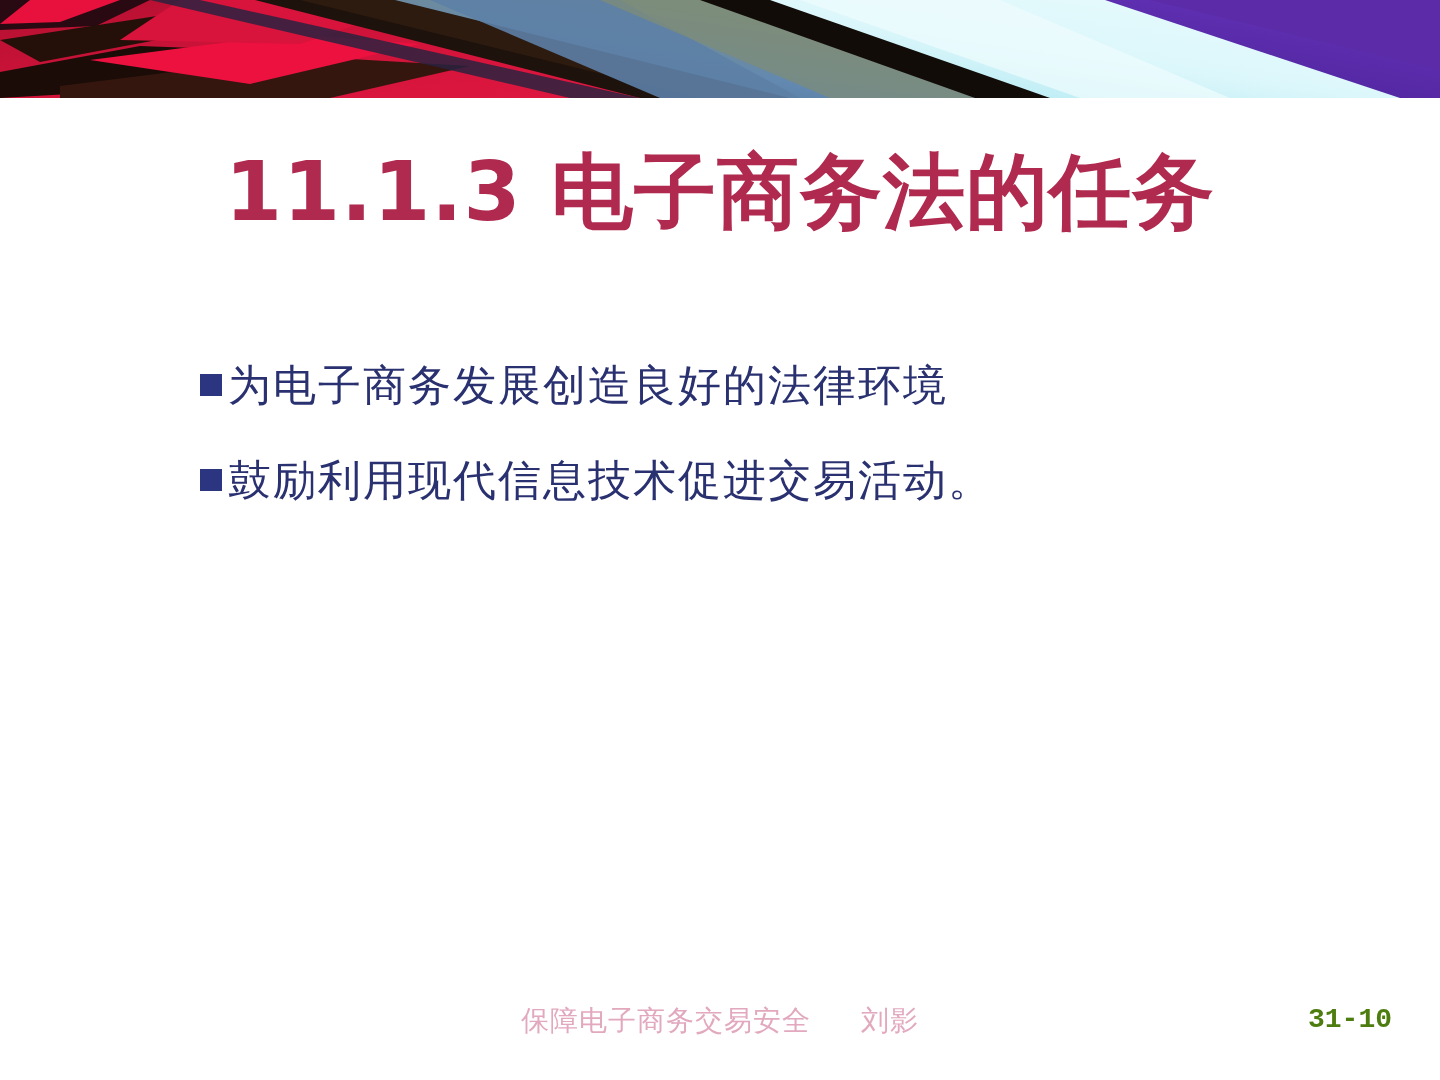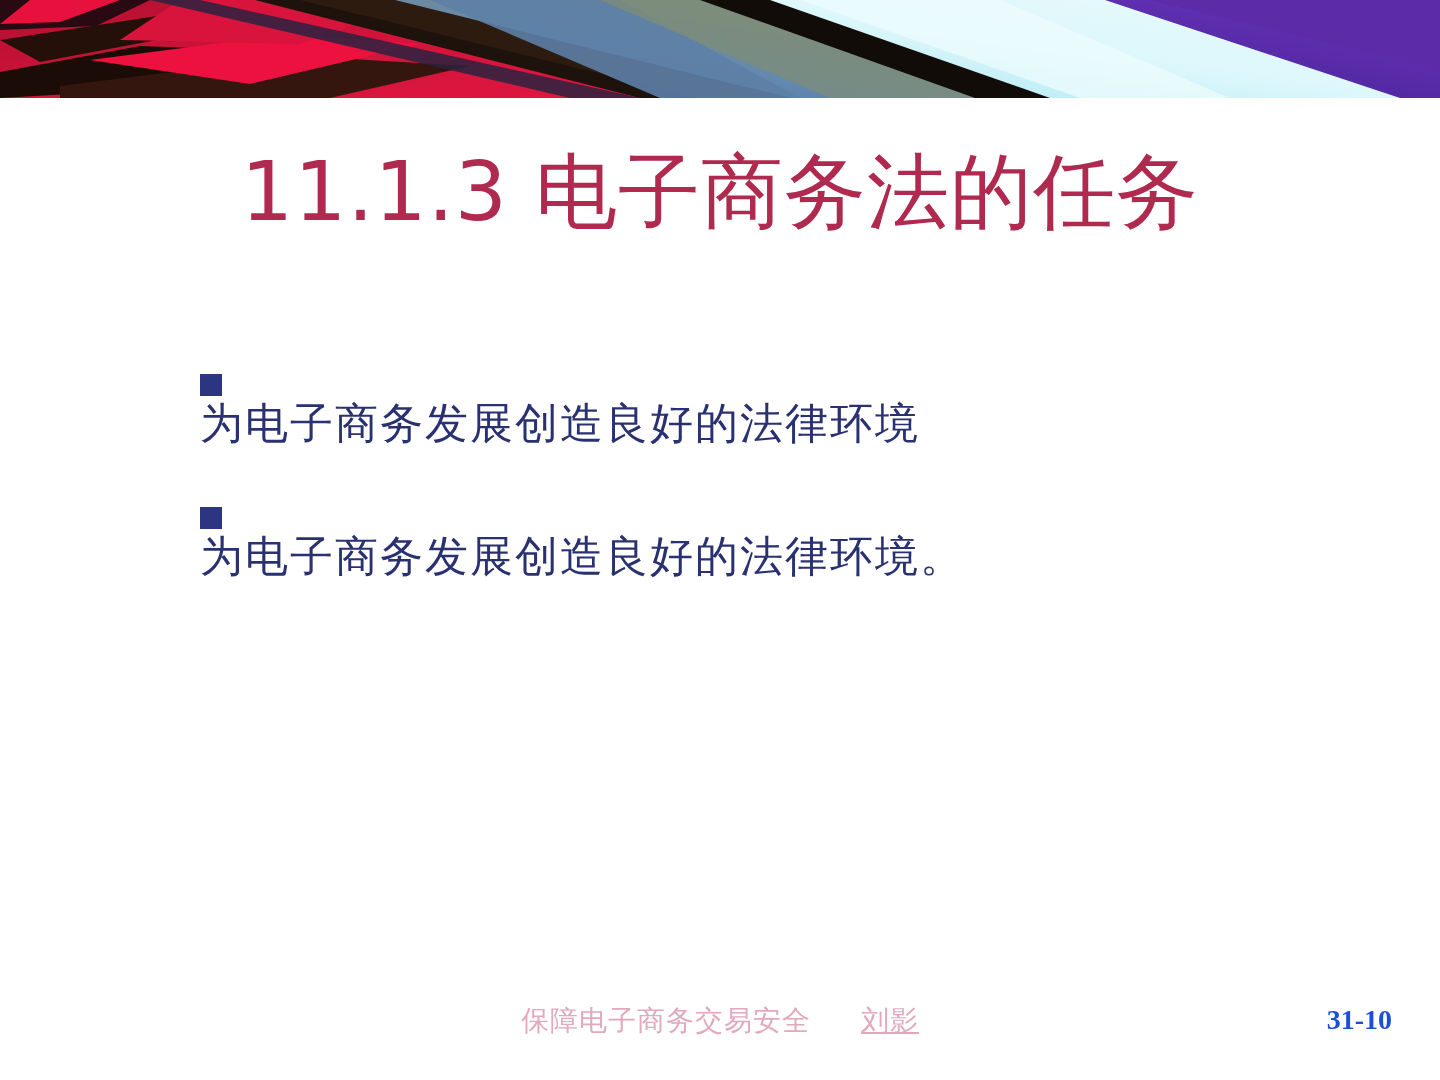--- a/index.html
+++ b/index.html
@@ -28,21 +28,21 @@
 
   
   .slide-title {
     position: absolute;
     left: 0;
     top: 148px;
     width: 1440px;
     text-align: center;
     color: #B02A4F;
     font-size: 82px;
-    font-weight: normal;
+    font-weight: bold;
     line-height: 1.08;
     letter-spacing: 1px;
     white-space: nowrap;
     font-family: "DejaVu Sans", "Liberation Sans", sans-serif;
   }
 
   
   .bullet-list {
     position: absolute;
     left: 200px;
@@ -50,21 +50,20 @@
     width: 1100px;
   }
   .bullet-item {
     display: flex;
     align-items: flex-start;
     margin-bottom: 40px;
     color: #2A3170;
     font-size: 43px;
     line-height: 1.28;
     font-family: "DejaVu Sans", "Liberation Sans", sans-serif;
-    flex-direction: column;
   }
   .bullet-marker {
     flex: 0 0 auto;
     width: 22px;
     height: 22px;
     background: #2B3580;
     margin-top: 16px;
     margin-right: 6px;
   }
   .bullet-text {
@@ -86,30 +85,29 @@
     top: 0;
     width: 1440px;
     text-align: center;
     color: #E2A9BE;
     font-size: 28px;
     letter-spacing: 1px;
     font-family: "DejaVu Sans", "Liberation Sans", sans-serif;
   }
   .footer-center .author {
     margin-left: 50px;
-    text-decoration: underline;
   }
   .footer-page {
     position: absolute;
     right: 48px;
     top: 2px;
-    color: #1d4ed8;
+    color: #4d7c0f;
     font-size: 28px;
     font-weight: bold;
-    font-family: Liberation Serif, serif;
+    font-family: Liberation Mono, monospace;
   }
 </style>
 </head>
 <body>
 
 <div class="banner">
   <svg width="1440" height="98" viewBox="0 0 1440 98" preserveAspectRatio="none">
     <defs>
       <linearGradient id="gRed" x1="0" y1="0" x2="1" y2="0.4">
         <stop offset="0%" stop-color="#B01030"></stop>
@@ -168,21 +166,21 @@
 <div class="bullet-list">
 
   <div class="bullet-item">
     <span class="bullet-marker"></span>
     <span class="bullet-text">为电子商务发展创造良好的法律环境</span>
   </div>
 
 
   <div class="bullet-item">
     <span class="bullet-marker"></span>
-    <span class="bullet-text">为电子商务发展创造良好的法律环境。</span>
+    <span class="bullet-text">鼓励利用现代信息技术促进交易活动。</span>
   </div>
 
 </div>
 
 <div class="footer">
   <div class="footer-center">
     <span>保障电子商务交易安全</span><span class="author">刘影</span>
   </div>
   <div class="footer-page">31-10</div>
 </div>

